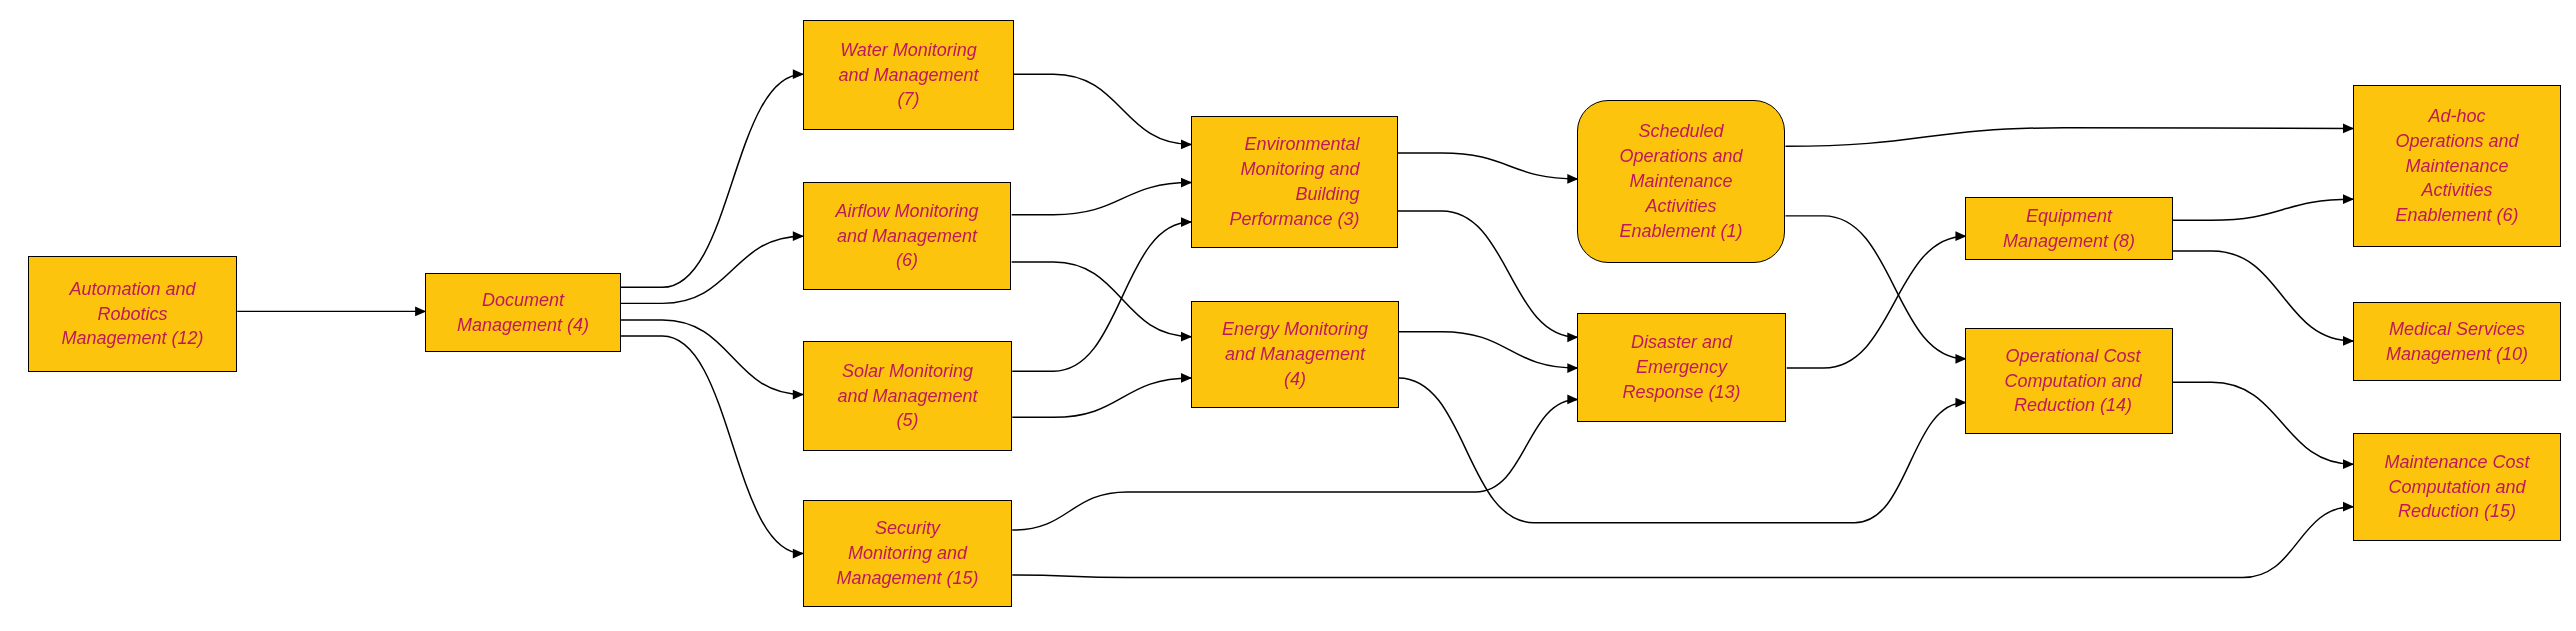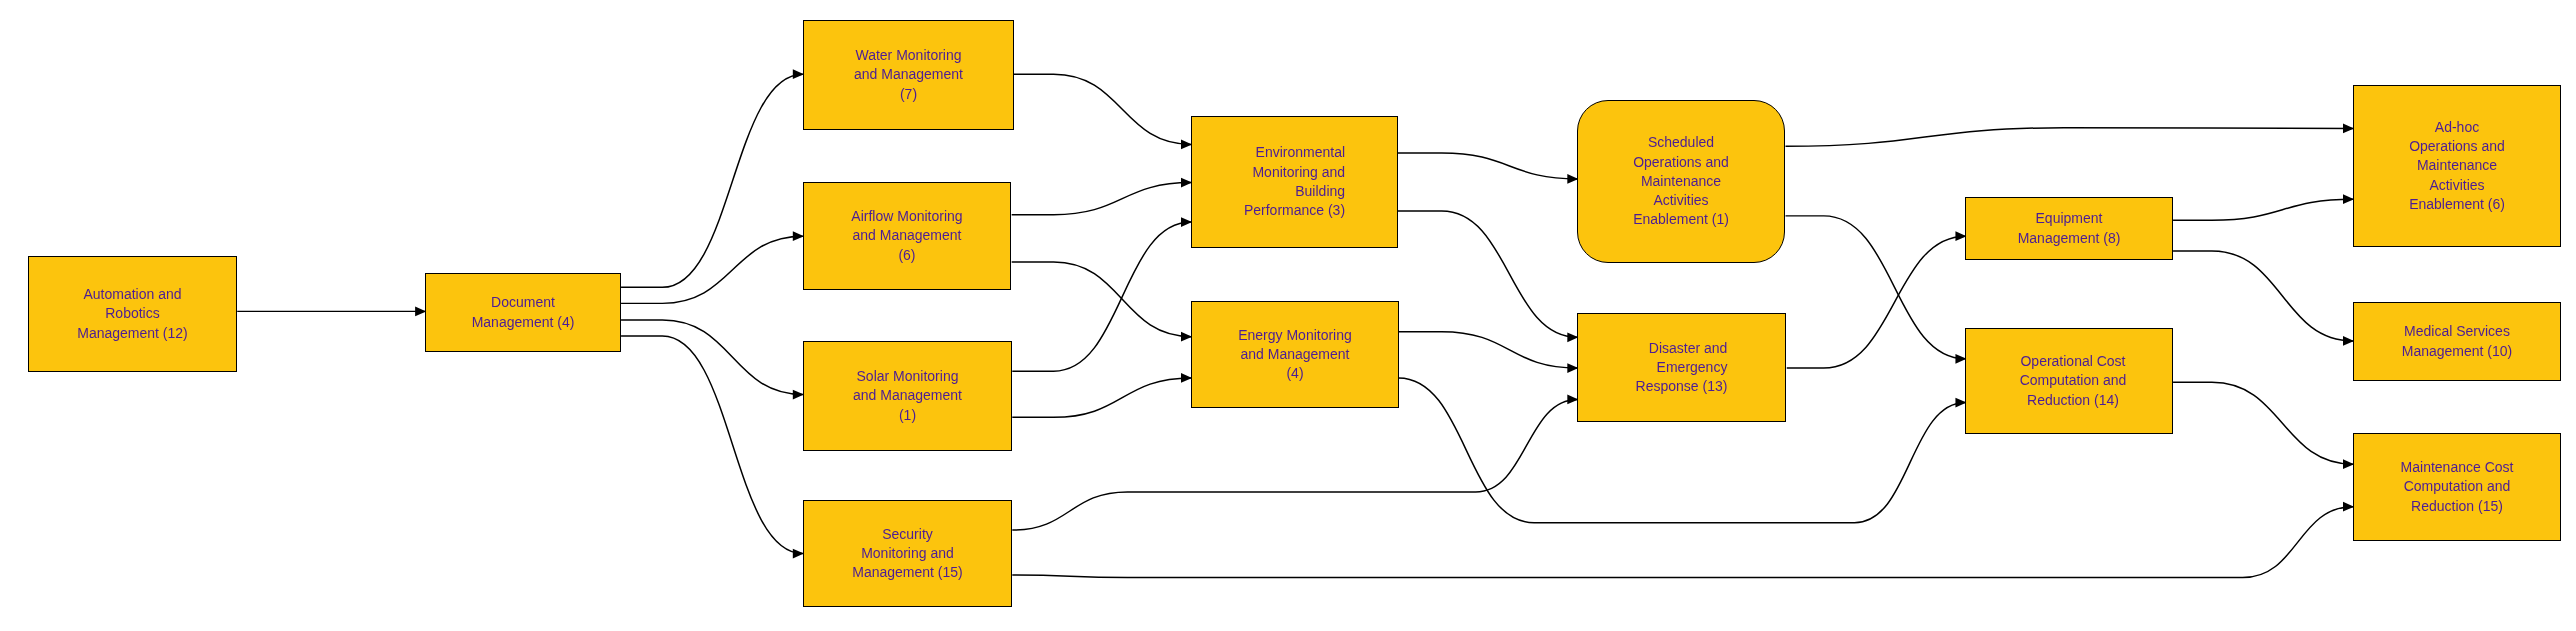--- a/index.html
+++ b/index.html
@@ -20,24 +20,25 @@
     position: absolute;
     box-sizing: border-box;
     border: 1.8px solid #000000;
     display: flex;
     align-items: center;
     justify-content: center;
     text-align: center;
   }
   .node .label {
     white-space: pre-line;
-    font-size: 14px;
+    font-size: 18px;
     line-height: 1.38;
-    color: #4c1d95;
+    color: #be185d;
     padding: 0 3.7px;
+    font-style: italic;
   }
   .edge {
     fill: none;
     stroke-width: 2.4;
   }
 </style>
 </head>
 <body>
 
 <div class="canvas">
@@ -88,21 +89,21 @@
 (7)</span>
       </div>
       <div class="node" style="left: 803px; top: 182px; width: 208px; height: 108px; background: rgb(252, 196, 13); border-color: rgb(0, 0, 0);">
         <span class="label">Airflow Monitoring
 and Management
 (6)</span>
       </div>
       <div class="node" style="left: 803px; top: 341px; width: 209px; height: 110px; background: rgb(252, 196, 13); border-color: rgb(0, 0, 0);">
         <span class="label">Solar Monitoring
 and Management
-(1)</span>
+(5)</span>
       </div>
       <div class="node" style="left: 803px; top: 500px; width: 209px; height: 107px; background: rgb(252, 196, 13); border-color: rgb(0, 0, 0);">
         <span class="label">Security
 Monitoring and
 Management (15)</span>
       </div>
       <div class="node" style="left: 1191px; top: 116px; width: 207px; height: 132px; background: rgb(252, 196, 13); border-color: rgb(0, 0, 0); text-align: right;">
         <span class="label">Environmental
 Monitoring and
 Building
@@ -113,21 +114,21 @@
 and Management
 (4)</span>
       </div>
       <div class="node" style="left: 1577px; top: 100px; width: 208px; height: 163px; background: rgb(252, 196, 13); border-color: rgb(0, 0, 0); border-radius: 31px;">
         <span class="label">Scheduled
 Operations and
 Maintenance
 Activities
 Enablement (1)</span>
       </div>
-      <div class="node" style="left: 1577px; top: 313px; width: 209px; height: 109px; background: rgb(252, 196, 13); border-color: rgb(0, 0, 0); text-align: right;">
+      <div class="node" style="left: 1577px; top: 313px; width: 209px; height: 109px; background: rgb(252, 196, 13); border-color: rgb(0, 0, 0);">
         <span class="label">Disaster and
 Emergency
 Response (13)</span>
       </div>
       <div class="node" style="left: 1965px; top: 197px; width: 208px; height: 63px; background: rgb(252, 196, 13); border-color: rgb(0, 0, 0);">
         <span class="label">Equipment
 Management (8)</span>
       </div>
       <div class="node" style="left: 1965px; top: 328px; width: 208px; height: 106px; background: rgb(252, 196, 13); border-color: rgb(0, 0, 0); padding-left: 8px;">
         <span class="label">Operational Cost

